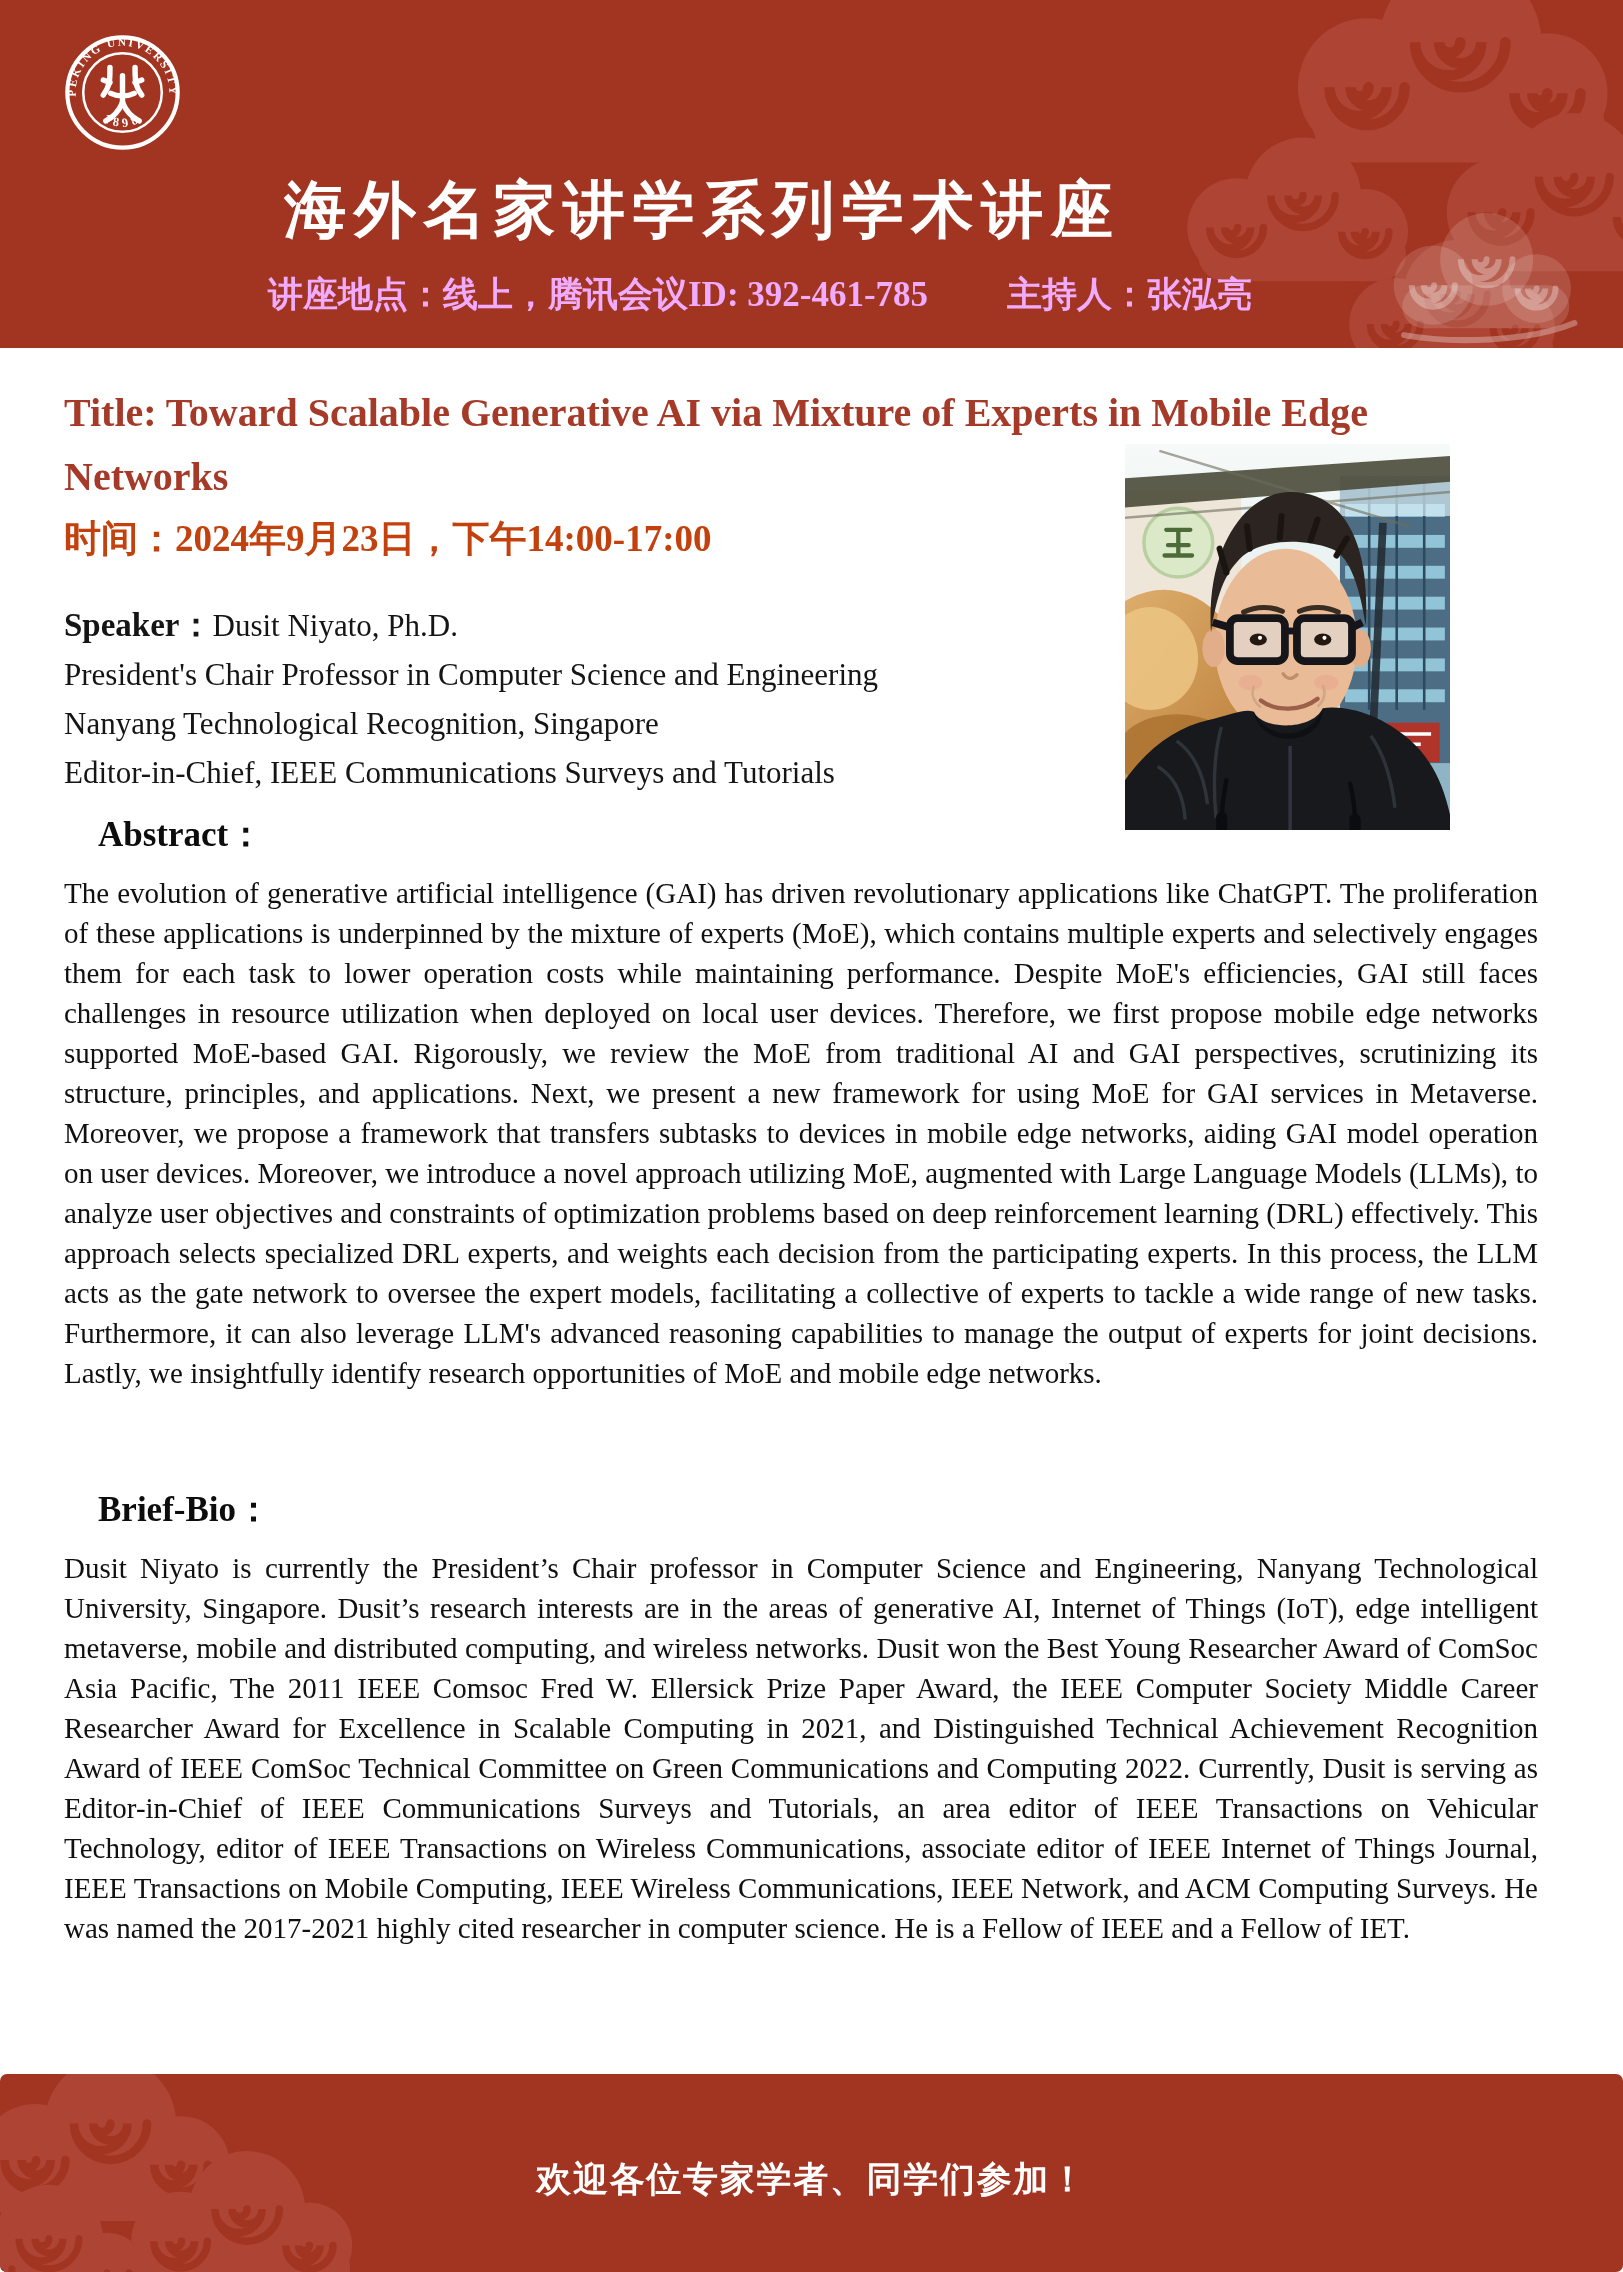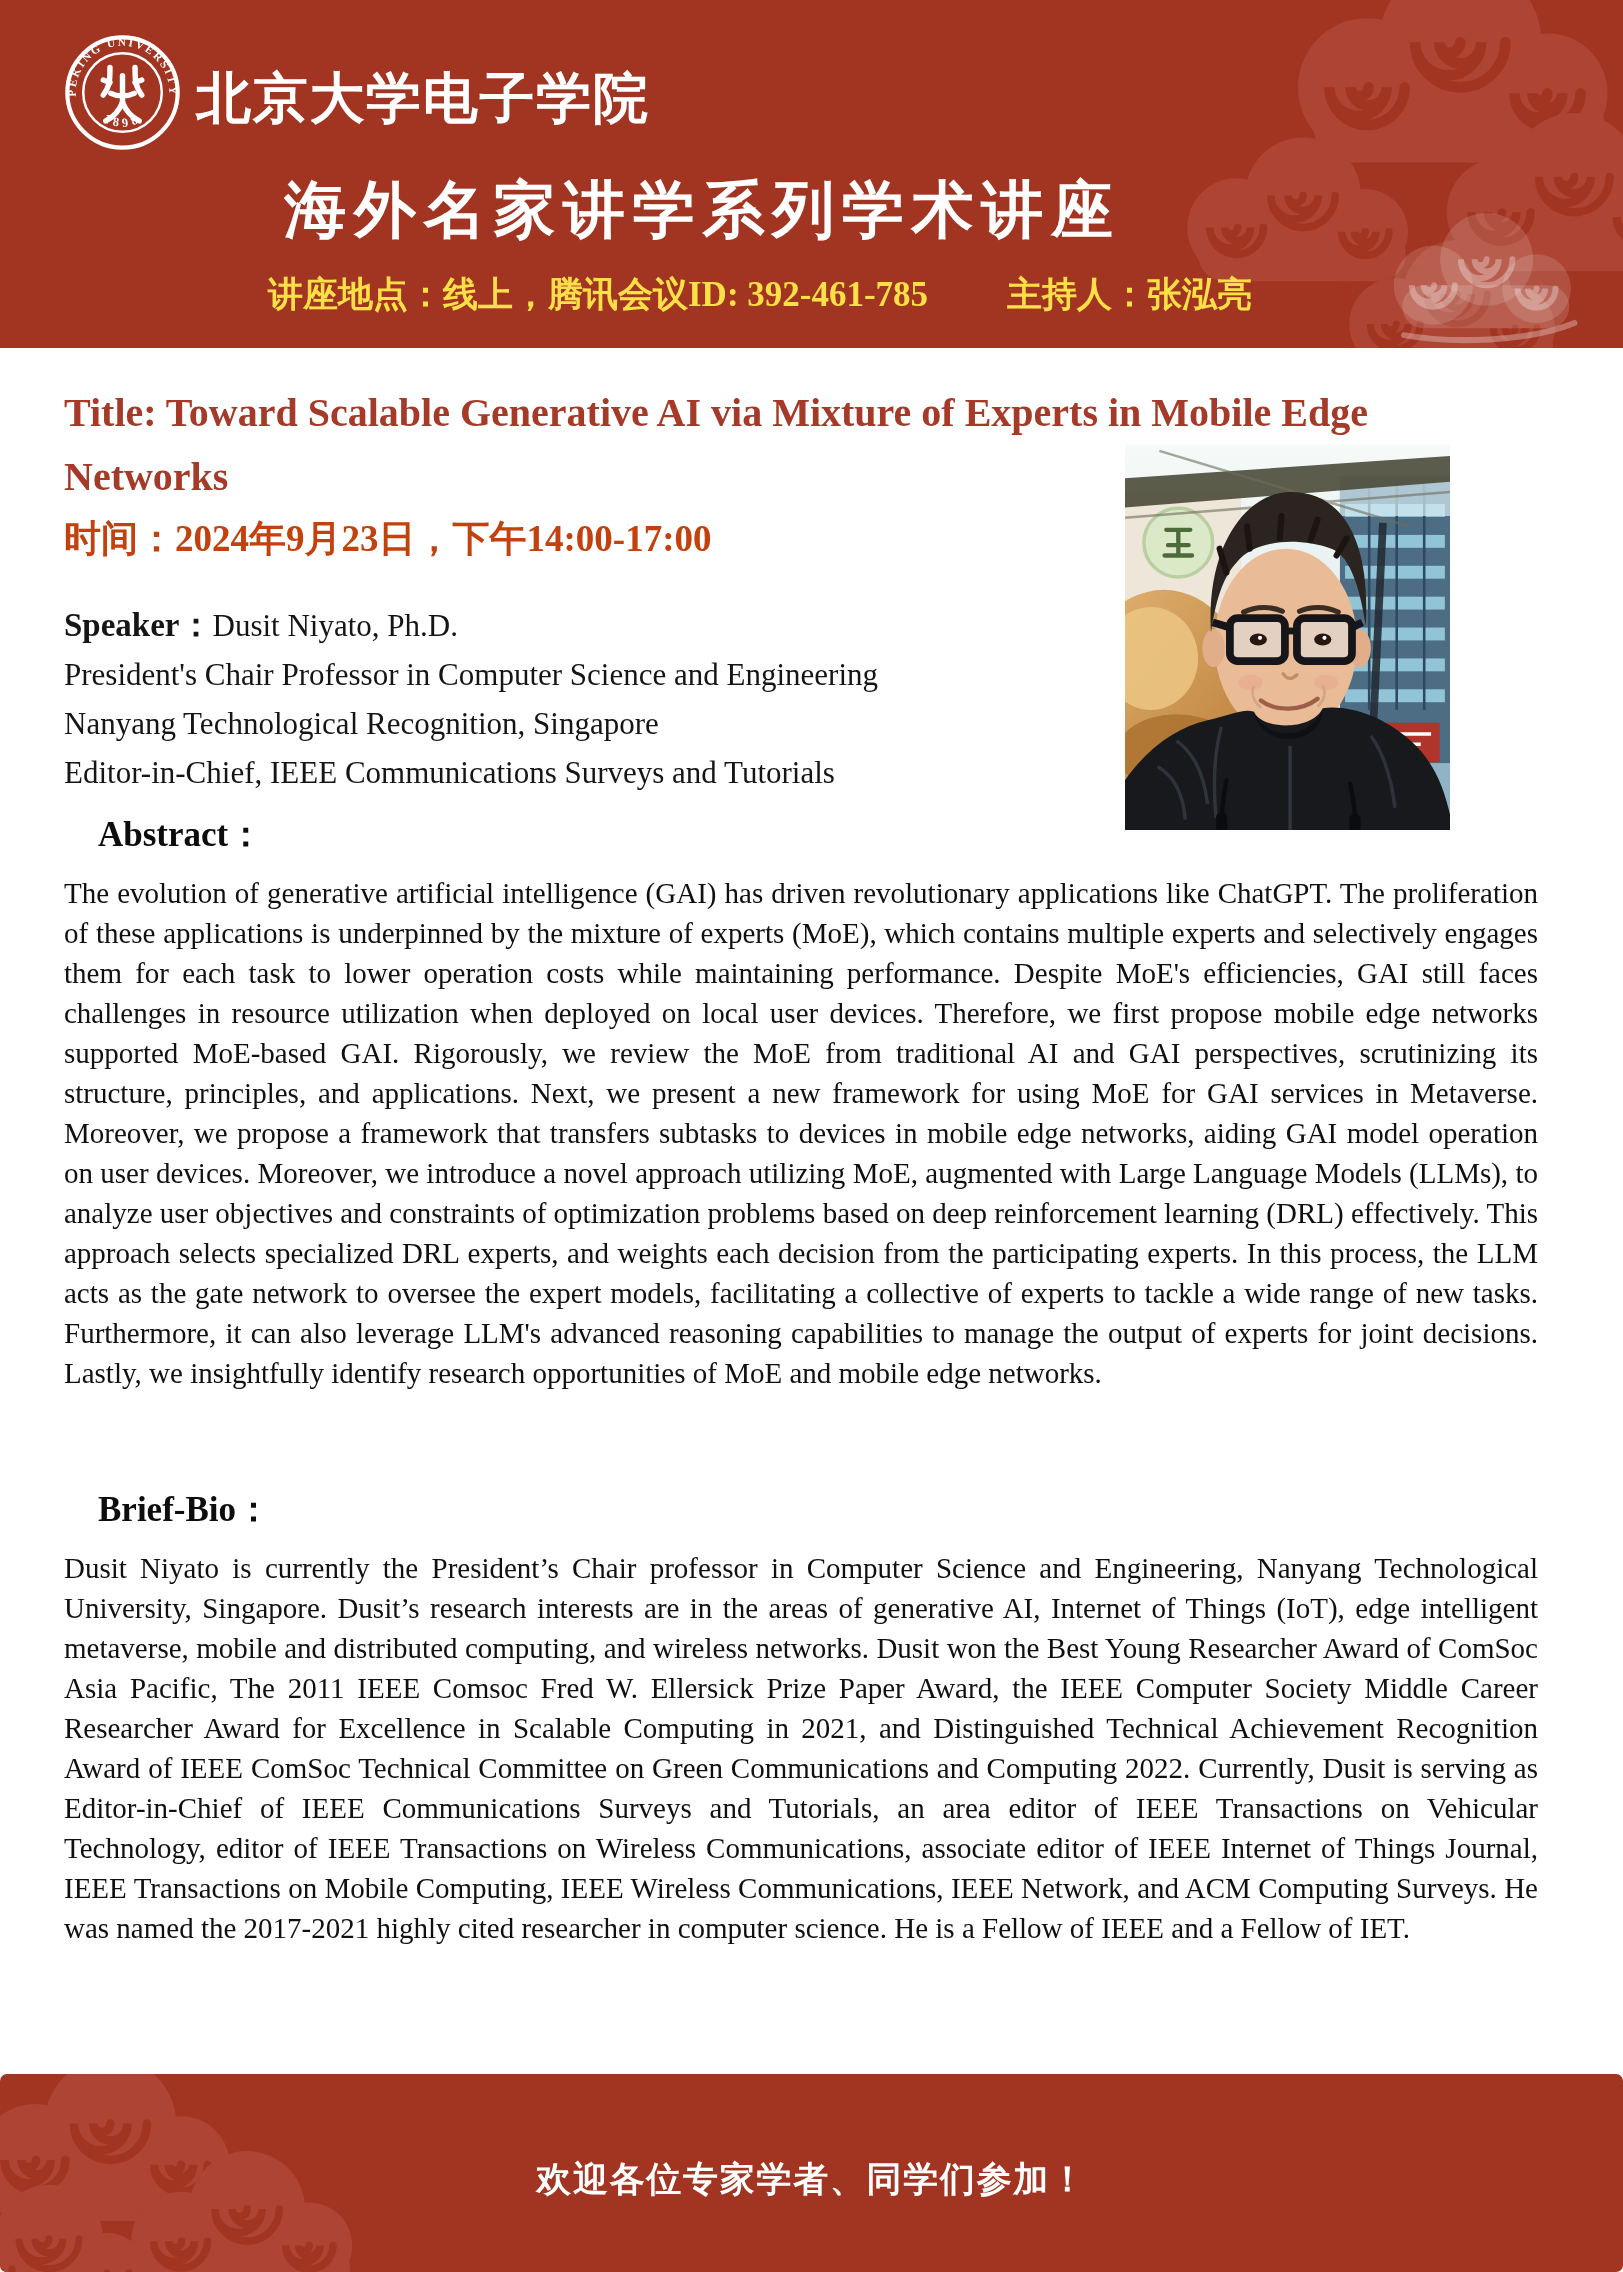--- a/index.html
+++ b/index.html
@@ -25,21 +25,21 @@
   .school-name {
     position:absolute; left:196px; top:62px;
     font-family:"Liberation Sans", sans-serif; font-weight:bold;
     font-size:55px; color:#ffffff; letter-spacing:1.7px; white-space:nowrap;
   }
   .series-title {
     position:absolute; left:0; top:168px; width:1405px; text-align:center;
     font-family:"Liberation Sans", sans-serif; font-weight:bold;
     font-size:62px; color:#ffffff; letter-spacing:7.7px; white-space:nowrap;
   }
-  .meet-line { position:absolute; top:271px; color:#fde047; font-weight:bold;
+  .meet-line { position:absolute; top:271px; color:#f0abfc; font-weight:bold;
     font-size:35px; white-space:nowrap; }
   .meet-line .cjk { font-family:"Liberation Sans", sans-serif; }
   .meet-line .lat { font-family:"Liberation Serif", serif; }
   .venue { left:268px; }
   .host  { left:1007px; }
 
   
   .talk-title {
     position:absolute; left:64px; top:381px; width:1434px;
     font-weight:bold; font-size:40px; line-height:64px; color:#a53a29;
@@ -124,21 +124,20 @@
         <path d="M47,55 L55,58"></path>
         <path d="M85,40 C85,56 85,62 93,73"></path>
         <path d="M93,55 L85,58"></path>
         <path d="M70,50 L70,82"></path>
         <path d="M70,82 C65,94 58,100 50,104"></path>
         <path d="M70,82 C75,94 82,100 90,104"></path>
         <path d="M56,71 C64,75 76,75 84,71"></path>
       </g>
     </svg>
 
-    <div class="school-name">北京大学电子学院</div>
     <div class="series-title">海外名家讲学系列学术讲座</div>
 
     <div class="meet-line venue"><span class="cjk">讲座地点：线上，腾讯会议</span><span class="lat">ID: 392-461-785</span></div>
     <div class="meet-line host cjk">主持人：张泓亮</div>
   </div>
 
   <div class="talk-title">Title: Toward Scalable Generative AI via Mixture of Experts in Mobile Edge Networks</div>
   <div class="time-line">时间：2024年9月23日，下午14:00-17:00</div>
 
   <div class="speaker-block">

